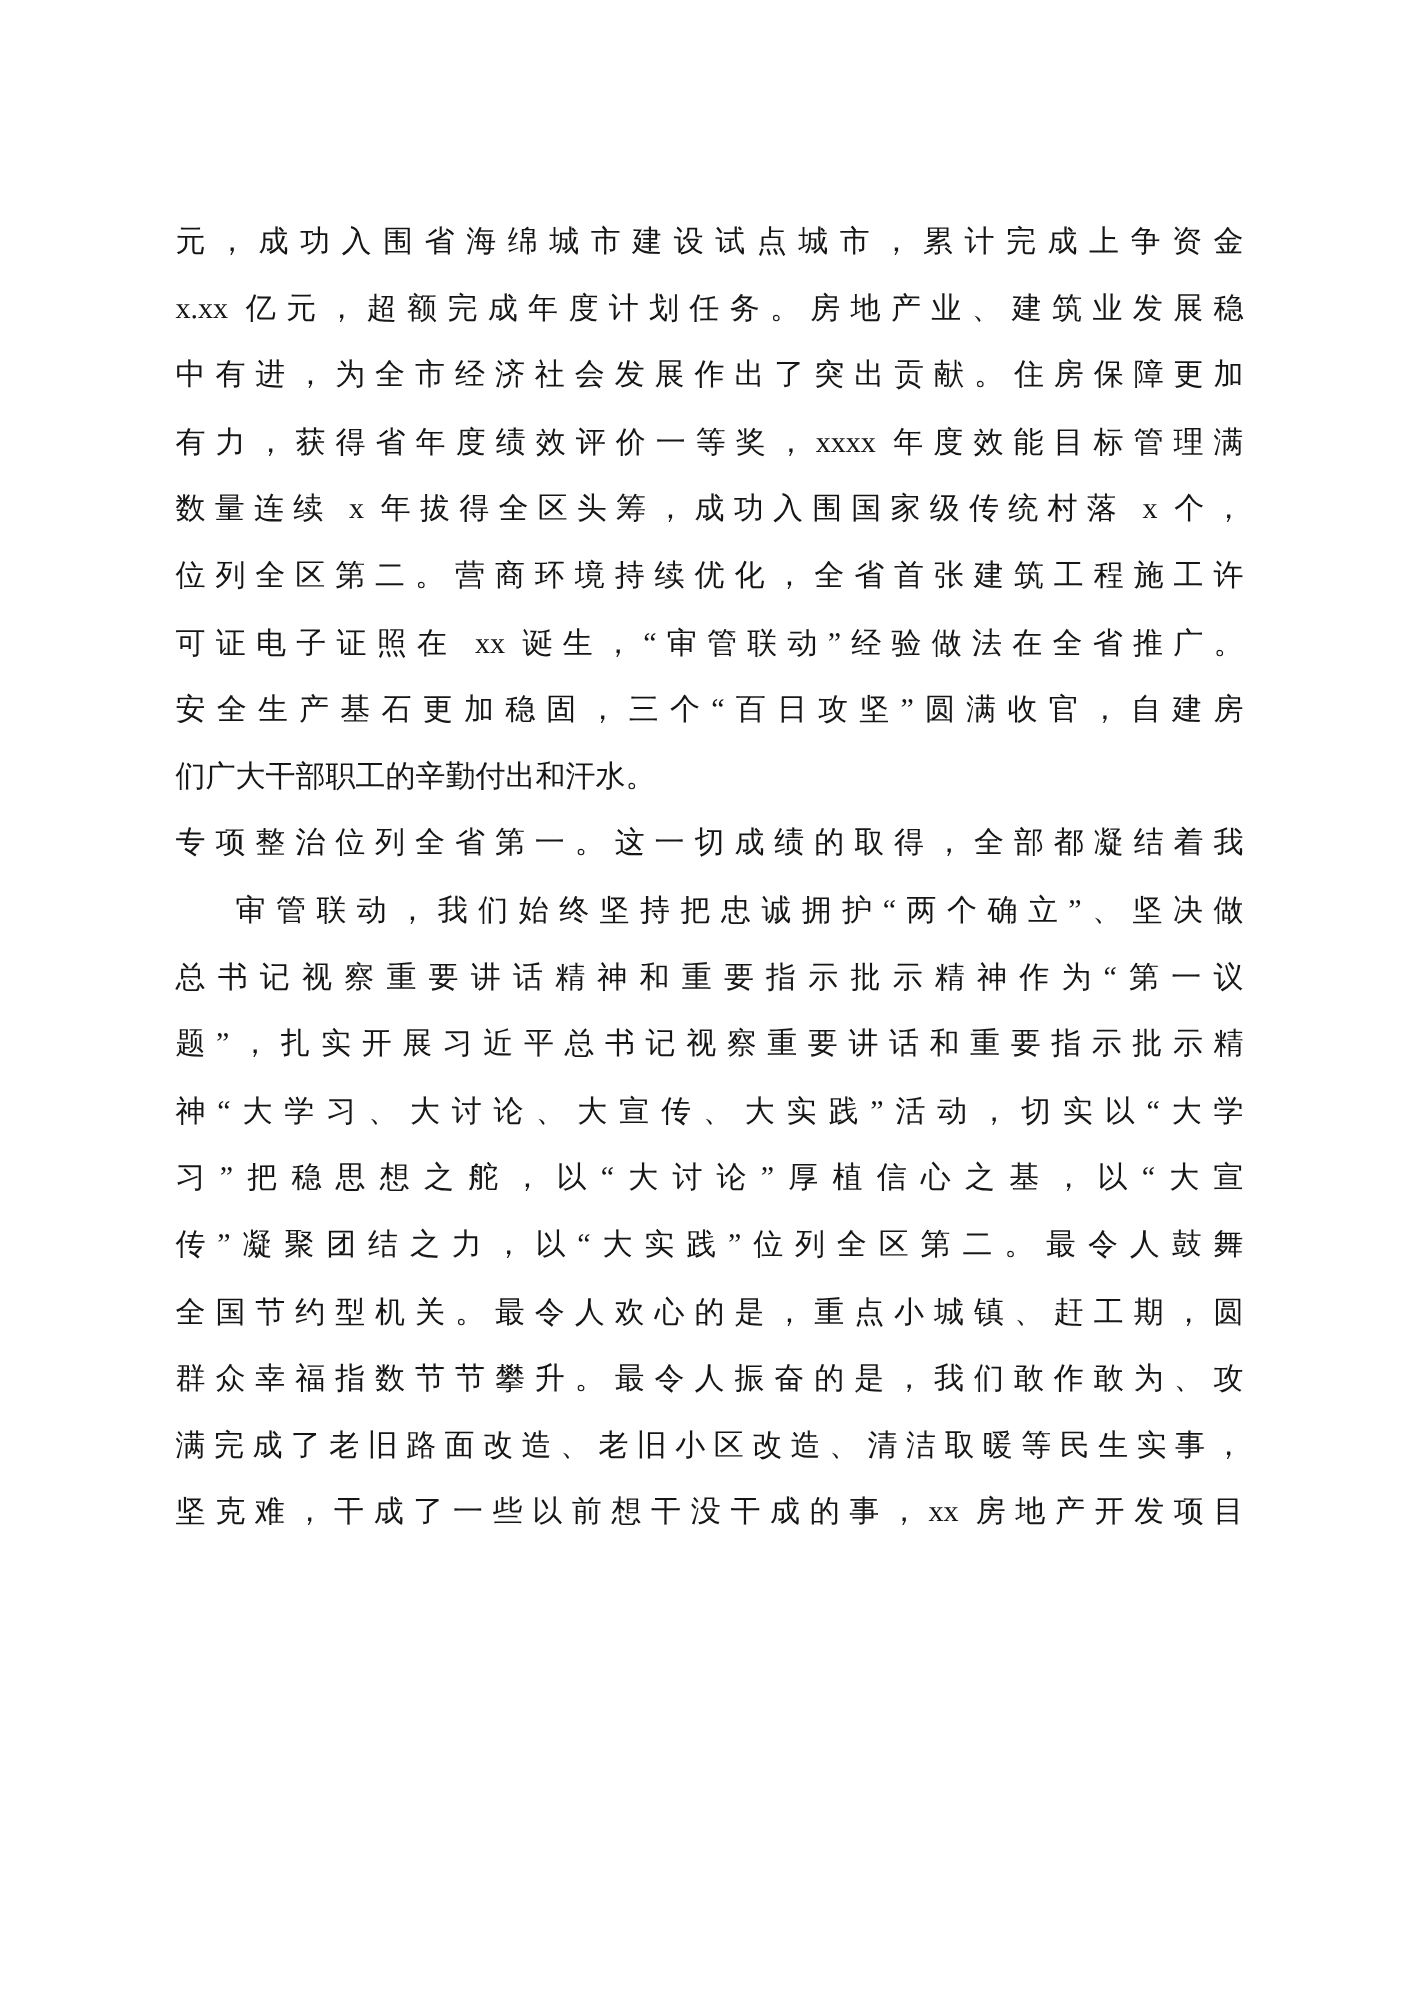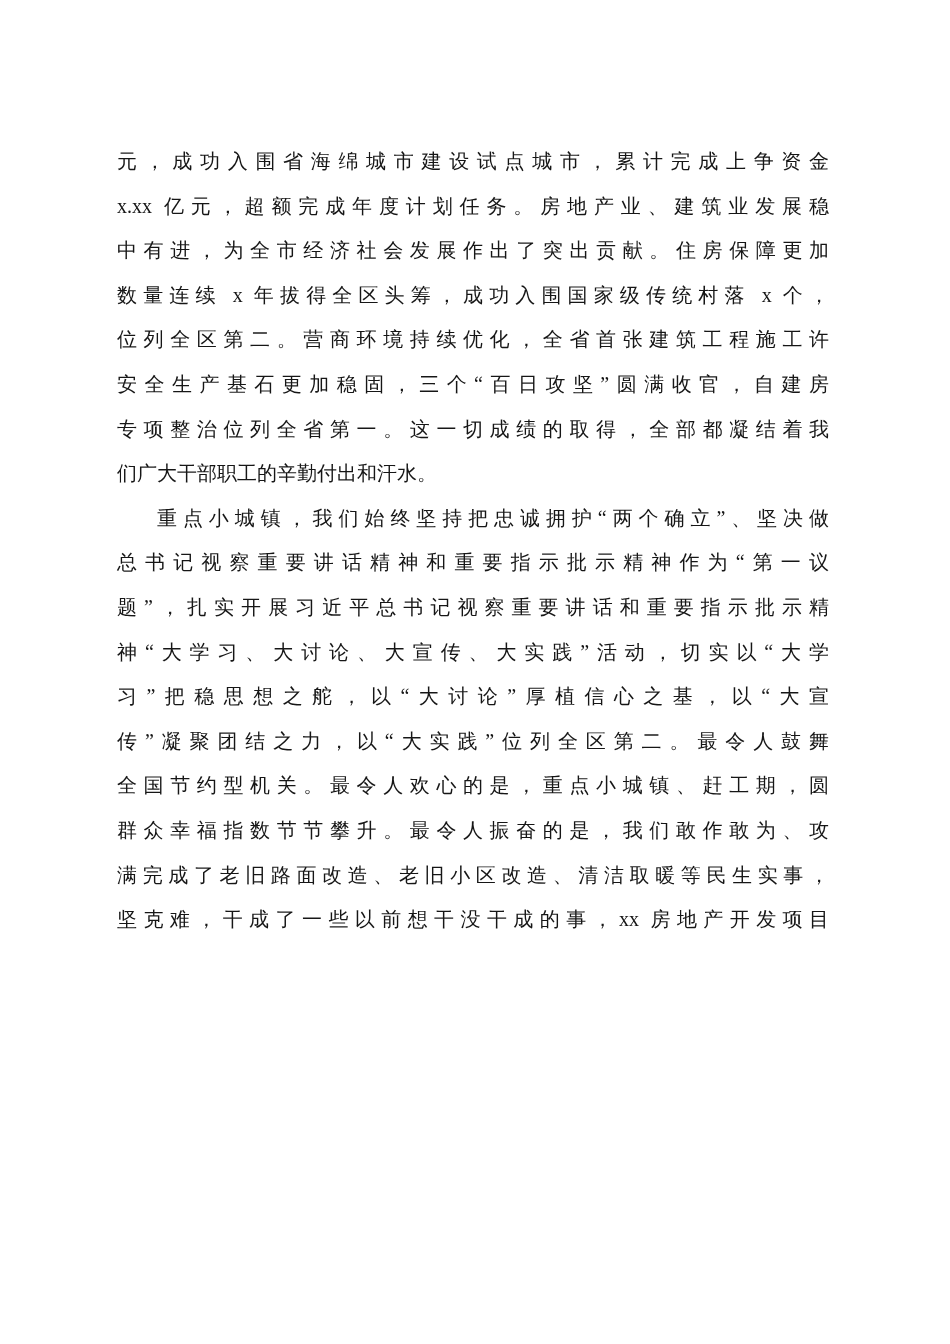--- a/index.html
+++ b/index.html
@@ -47,28 +47,30 @@
 </style>
 </head>
 <body>
 
 <div class="page">
   <div class="doc-body">
       <div class="paragraph">
         <div class="line">元，成功入围省海绵城市建设试点城市，累计完成上争资金</div>
         <div class="line">x.xx 亿元，超额完成年度计划任务。房地产业、建筑业发展稳</div>
         <div class="line">中有进，为全市经济社会发展作出了突出贡献。住房保障更加</div>
+        <div class="line">有力，获得省年度绩效评价一等奖，xxxx 年度效能目标管理满</div>
         <div class="line">数量连续 x 年拔得全区头筹，成功入围国家级传统村落 x 个，</div>
         <div class="line">位列全区第二。营商环境持续优化，全省首张建筑工程施工许</div>
+        <div class="line">可证电子证照在 xx 诞生，“审管联动”经验做法在全省推广。</div>
         <div class="line">安全生产基石更加稳固，三个“百日攻坚”圆满收官，自建房</div>
+        <div class="line no-fill">们广大干部职工的辛勤付出和汗水。</div>
         <div class="line">专项整治位列全省第一。这一切成绩的取得，全部都凝结着我</div>
-        <div class="line no-fill">们广大干部职工的辛勤付出和汗水。</div>
       </div>
       <div class="paragraph">
-        <div class="line indent">重点小城镇，我们始终坚持把忠诚拥护“两个确立”、坚决做</div>
+        <div class="line indent">审管联动，我们始终坚持把忠诚拥护“两个确立”、坚决做</div>
         <div class="line">总书记视察重要讲话精神和重要指示批示精神作为“第一议</div>
         <div class="line">题”，扎实开展习近平总书记视察重要讲话和重要指示批示精</div>
         <div class="line">神“大学习、大讨论、大宣传、大实践”活动，切实以“大学</div>
         <div class="line">习”把稳思想之舵，以“大讨论”厚植信心之基，以“大宣</div>
         <div class="line">传”凝聚团结之力，以“大实践”位列全区第二。最令人鼓舞</div>
         <div class="line">全国节约型机关。最令人欢心的是，重点小城镇、赶工期，圆</div>
         <div class="line">群众幸福指数节节攀升。最令人振奋的是，我们敢作敢为、攻</div>
         <div class="line">满完成了老旧路面改造、老旧小区改造、清洁取暖等民生实事，</div>
         <div class="line">坚克难，干成了一些以前想干没干成的事，xx 房地产开发项目</div>
       </div>

